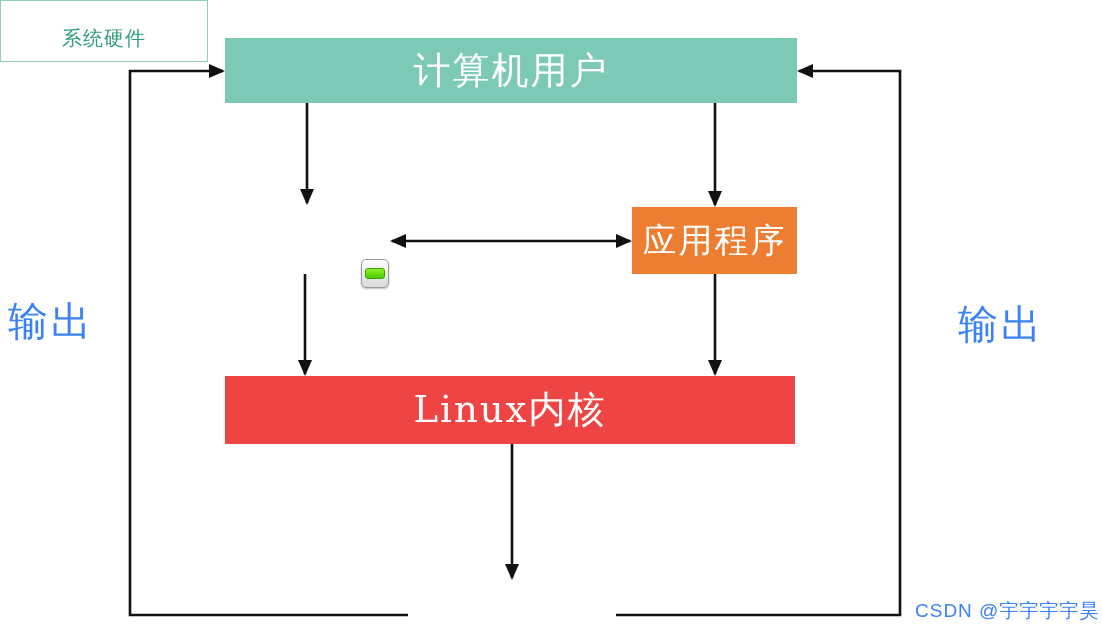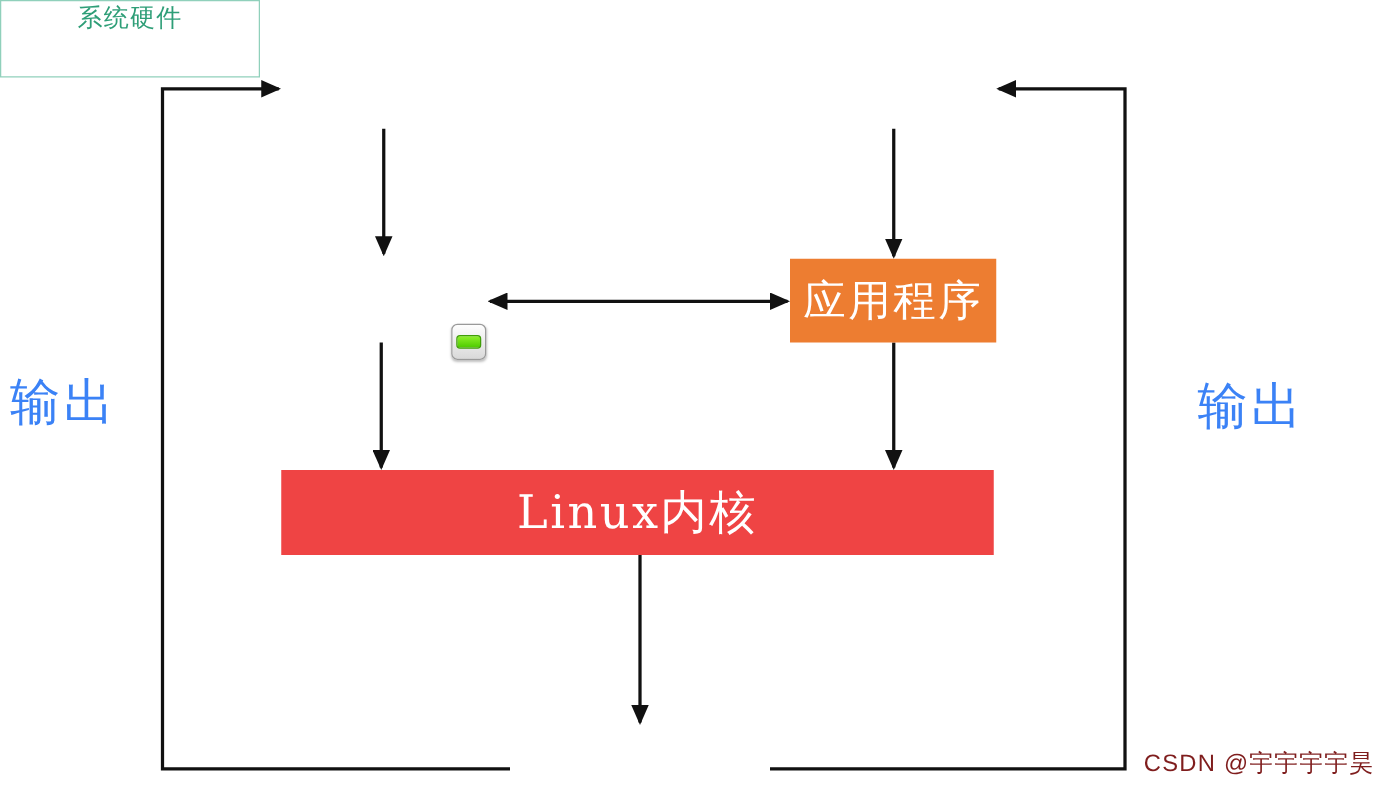--- a/index.html
+++ b/index.html
@@ -18,32 +18,33 @@
   }
   #user-box{left:225px;top:38px;width:572px;height:65px;background:#7ccab6;font-size:37px;}
   #shell-box{left:225px;top:205px;width:165px;height:69px;background:#ed7d31;font-size:40px;letter-spacing:1px;}
   #app-box{left:632px;top:207px;width:165px;height:67px;background:#ed7d31;font-size:34px;}
   #kernel-box{left:225px;top:376px;width:570px;height:68px;background:#ef4444;font-size:37px;}
   #hardware-box{
     left:408px;top:580px;width:208px;height:62px;
     background:#ffffff;border:1px solid #90d0bb;
     box-sizing:border-box;
     display:flex;align-items:flex-start;justify-content:center;
+    padding-top:24px;
     font-size:20px;color:#2e9e77;letter-spacing:1px;
   }
   .side-label{
     position:absolute;
     font-size:40px;color:#3b82f6;letter-spacing:3px;
   }
   #output-left{left:8px;top:294px;}
   #output-right{left:958px;top:297px;}
   #watermark{
     position:absolute;left:915px;top:598px;
     font-family:"Liberation Sans","DejaVu Sans",sans-serif;
-    font-size:19px;color:#7f1d1d;letter-spacing:1px;white-space:nowrap;
+    font-size:19px;color:#3b82f6;letter-spacing:1px;white-space:nowrap;
   }
   #arrow-layer{position:absolute;left:0;top:0;pointer-events:none;}
   #plugin-icon{
     position:absolute;left:361px;top:259px;width:28px;height:29px;
     background:linear-gradient(#fefefe,#d9d9d9);
     border:1px solid #9a9a9a;border-radius:5px;
     box-shadow:0 1px 2px rgba(0,0,0,.25);
     display:flex;align-items:center;justify-content:center;
     box-sizing:border-box;
     z-index:5;
@@ -78,20 +79,23 @@
       <path d="M715,274 L715,374" marker-end="url(#ah)"></path>
 
       <path d="M512,444 L512,578" marker-end="url(#ah)"></path>
 
       <path d="M408,615 L130,615 L130,71 L223,71" marker-end="url(#ah)"></path>
 
       <path d="M616,615 L900,615 L900,71 L799,71" marker-end="url(#ah)"></path>
     </g>
   </svg>
 
+  <div id="user-box" class="node">
+    <span>计算机用户</span>
+  </div>
 
 
   <div id="plugin-icon">
     <div class="bar"></div>
   </div>
 
   <div id="app-box" class="node">
     <span>应用程序</span>
   </div>
 

